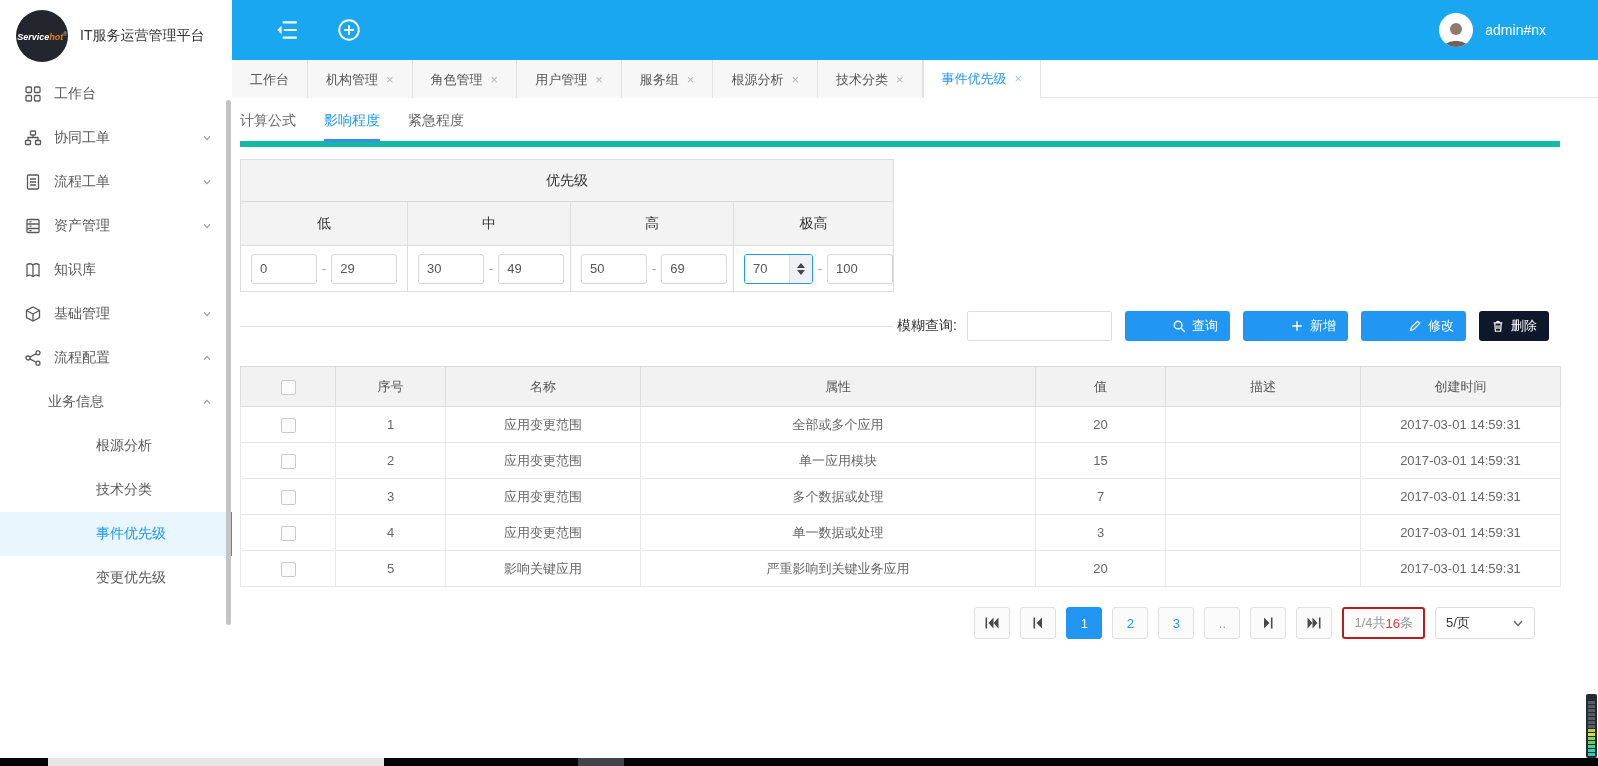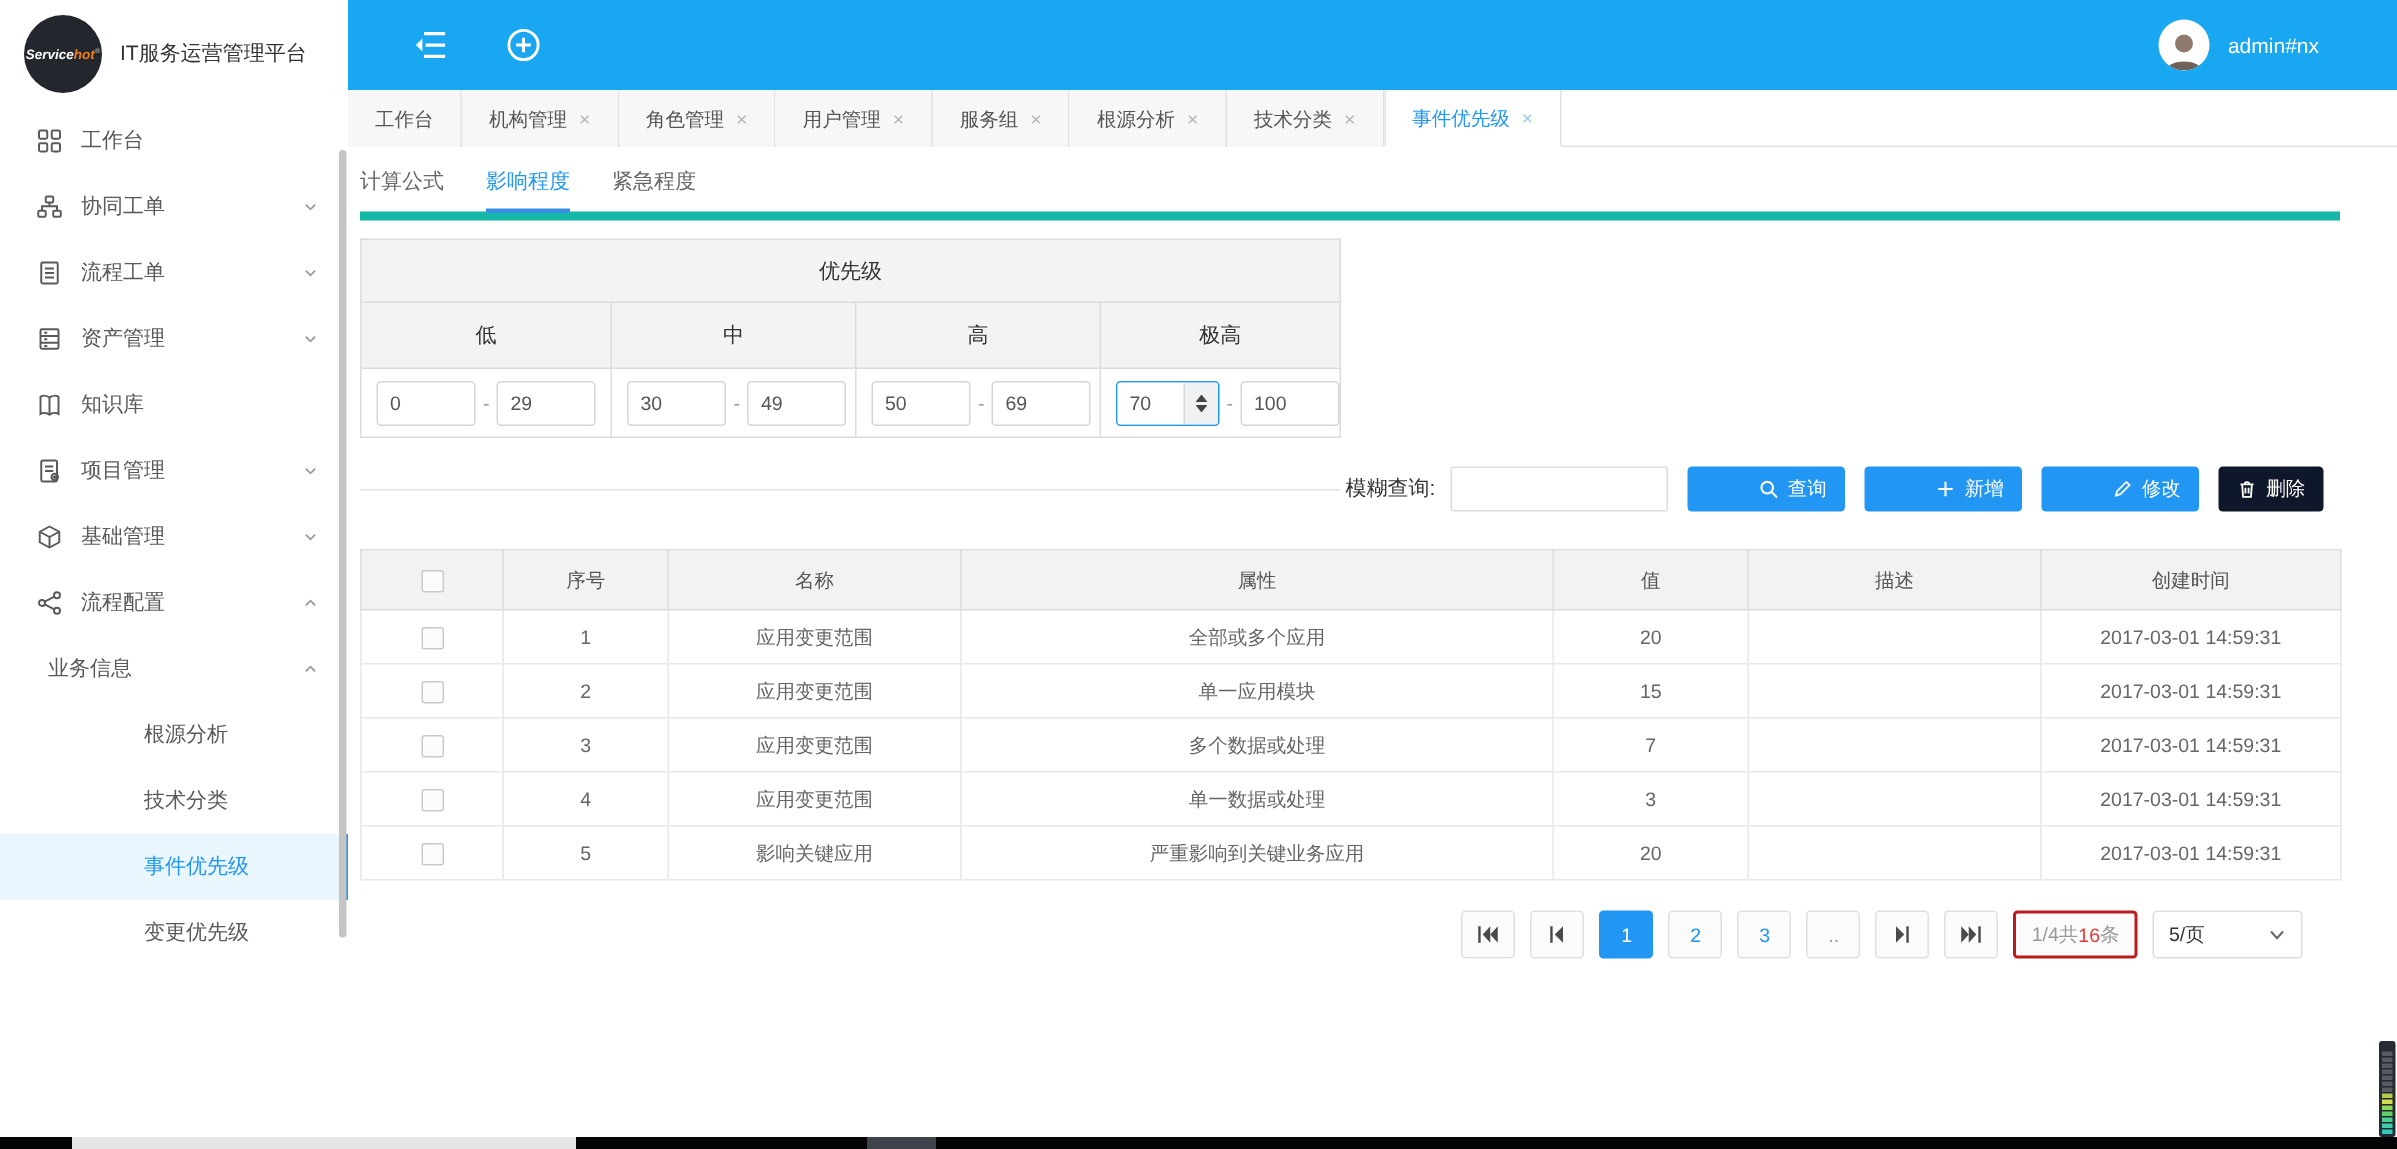--- a/index.html
+++ b/index.html
@@ -14,21 +14,21 @@
     display:flex; align-items:center; justify-content:center; flex:0 0 52px; }
   .logo-circle .lg { font-size:9px; font-style:italic; font-weight:bold; color:#fff; letter-spacing:0; }
   .logo-circle .hot { color:#f07c1e; }
   .logo-circle .reg { color:#aaa; font-size:5px; vertical-align:super; }
   .app-title { margin-left:12px; font-size:14px; color:#333; }
   .nav { }
   .nav-item { height:44px; display:flex; align-items:center; padding:0 18px 0 24px;
     font-size:14px; color:#595959; cursor:pointer; position:relative; }
   .nav-item .ico { width:18px; height:18px; margin-right:12px; color:#595959; flex:0 0 18px; }
   .nav-item .chev { margin-left:auto; width:14px; height:14px; color:#9a9a9a; }
-  .nav-item.lvl2 { padding-left:32px; }
+  .nav-item.lvl2 { padding-left:48px; }
   .nav-item.lvl3 { padding-left:96px; }
   .nav-item.active { background:#e9f6fe; color:#2196f3; }
   .nav-item.active::after { content:""; position:absolute; right:0; top:0; width:4px; height:100%; background:#2196f3; }
   .side-scrollbar { position:absolute; right:1px; top:100px; width:5px; height:525px;
     background:#c4c4c4; border-radius:3px; }
 
   
   .main { flex:1; display:flex; flex-direction:column; background:#fff; min-width:0; }
   .topbar { height:60px; background:#1aa7f2; display:flex; align-items:center; flex:0 0 60px; }
   .topbar .tb-ico { width:26px; height:26px; color:#fff; cursor:pointer; }
@@ -177,32 +177,20 @@
         <svg class="chev" viewBox="0 0 18 18" fill="none" stroke="currentColor" stroke-width="1.5">
             <polyline points="5,7 9,11 13,7"></polyline>
           </svg>
       </div>
       <div class="nav-item">
         <svg class="ico" viewBox="0 0 18 18" fill="none" stroke="currentColor" stroke-width="1.3">
             <path d="M9 4C7.2 2.6 4.6 2.6 3 3.6V15c1.6-1 4.2-1 6 .5 1.8-1.5 4.4-1.5 6-.5V3.6C13.4 2.6 10.8 2.6 9 4Z"></path>
             <path d="M9 4v11.5"></path>
           </svg>
         <span>知识库</span>
-      </div>
-      <div class="nav-item">
-        <svg class="ico" viewBox="0 0 18 18" fill="none" stroke="currentColor" stroke-width="1.3">
-            <rect x="3.5" y="2" width="10.5" height="14" rx="1"></rect>
-            <path d="M6 6h5.5M6 9h5.5"></path>
-            <circle cx="12.5" cy="13" r="2.2"></circle>
-            <circle cx="12.5" cy="13" r="0.6"></circle>
-          </svg>
-        <span>项目管理</span>
-        <svg class="chev" viewBox="0 0 18 18" fill="none" stroke="currentColor" stroke-width="1.5">
-            <polyline points="5,7 9,11 13,7"></polyline>
-          </svg>
       </div>
       <div class="nav-item">
         <svg class="ico" viewBox="0 0 18 18" fill="none" stroke="currentColor" stroke-width="1.3">
             <path d="M9 2 15.5 5.5V12.5L9 16 2.5 12.5V5.5Z"></path>
             <path d="M2.5 5.5 9 9l6.5-3.5M9 9v7"></path>
           </svg>
         <span>基础管理</span>
         <svg class="chev" viewBox="0 0 18 18" fill="none" stroke="currentColor" stroke-width="1.5">
             <polyline points="5,7 9,11 13,7"></polyline>
           </svg>

